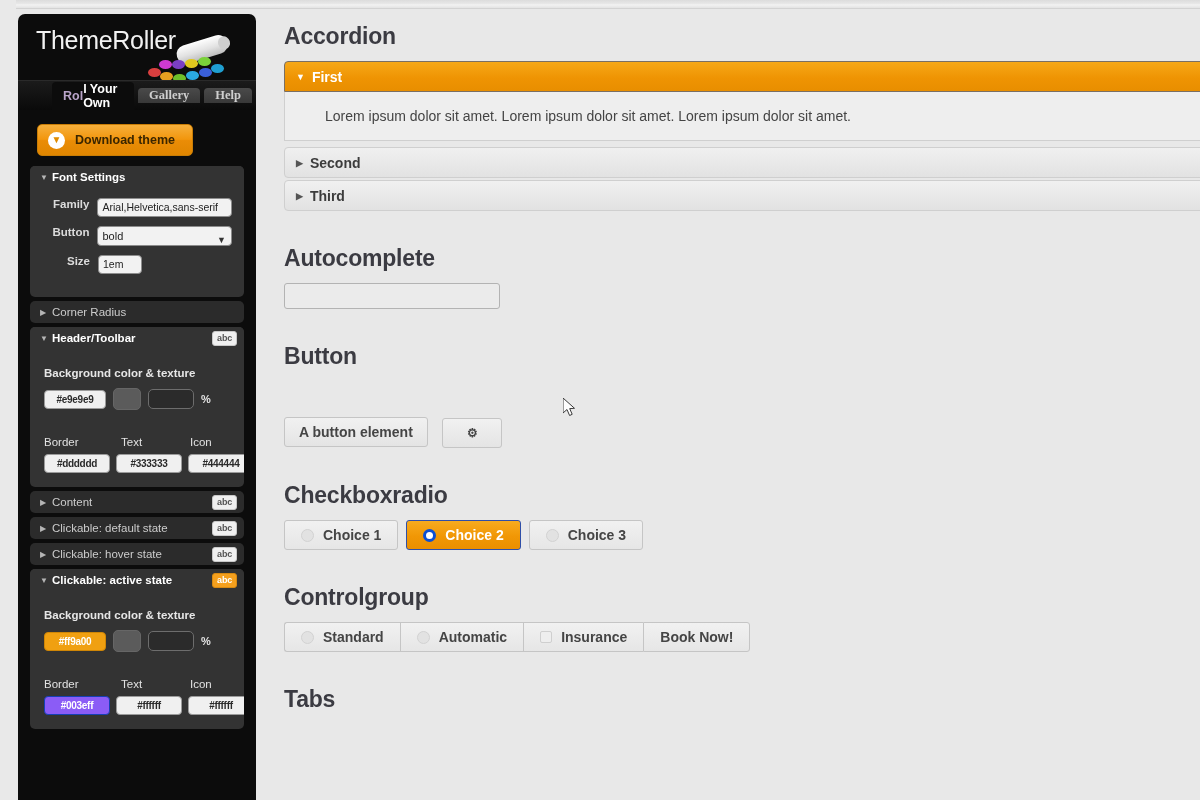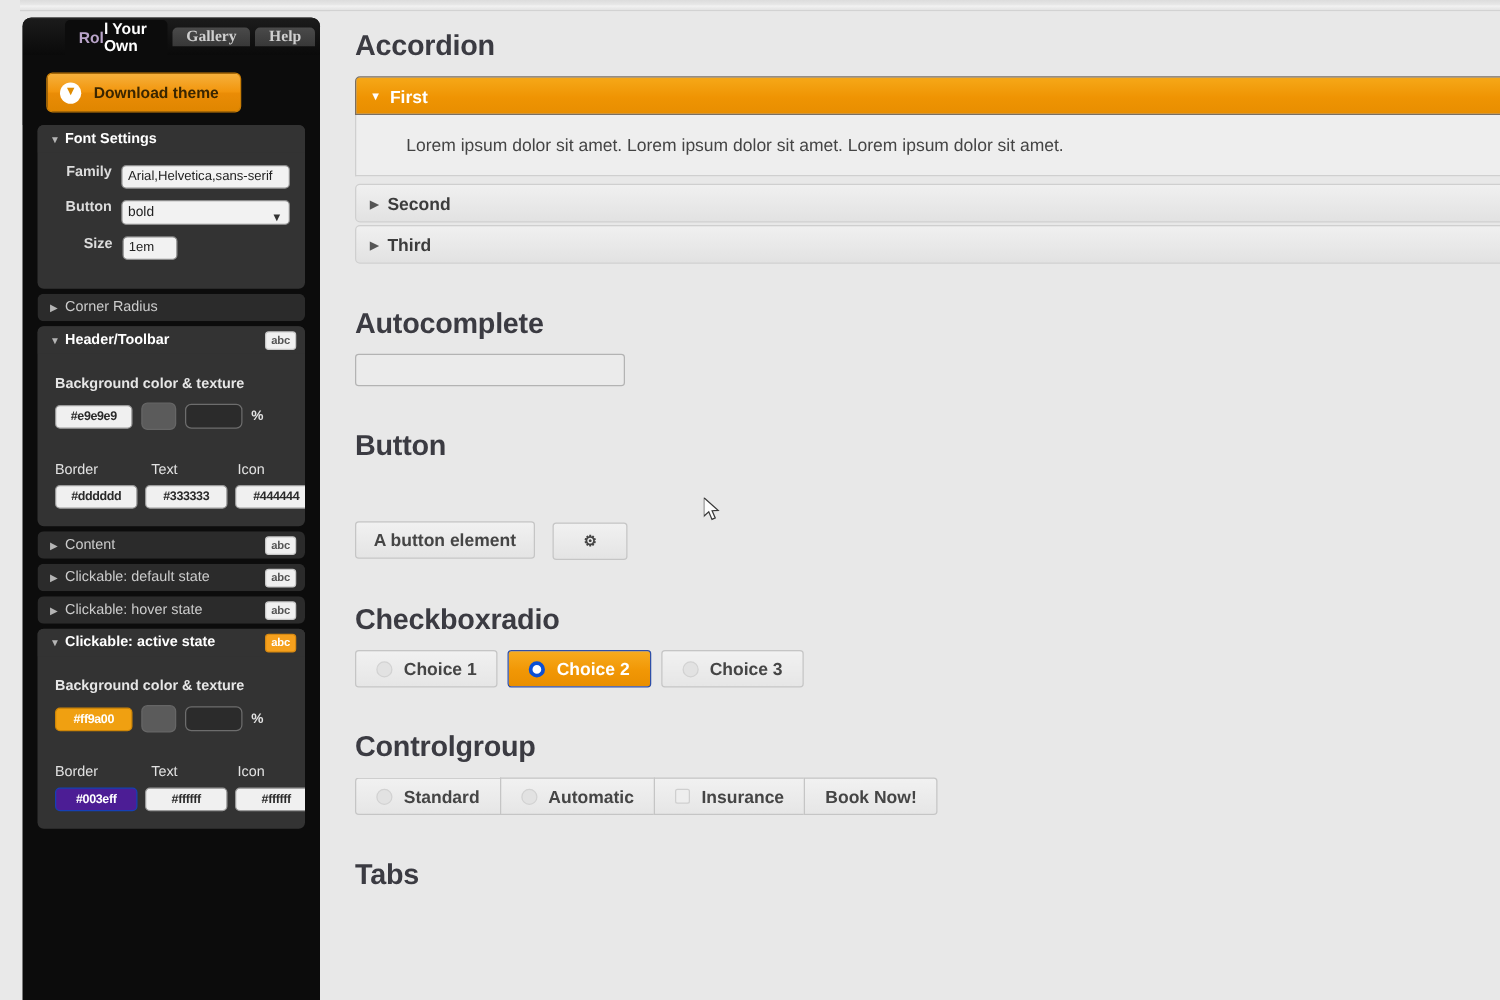--- a/index.html
+++ b/index.html
@@ -163,21 +163,21 @@
 
   .sec-label { font-size: 11.5px; color: #e6e6e6; font-weight: bold; margin: 8px 0 9px 2px; }
   .swatch-row { display: flex; align-items: center; gap: 7px; margin-bottom: 26px; padding-left: 2px; }
   .sw {
     height: 19px; border-radius: 4px; border: 1px solid #9b9b9b;
     background: #f0f0f0; color: #2a2a2a;
     font-size: 10px; font-weight: bold; letter-spacing: -0.3px;
     padding: 0 5px; line-height: 17px; min-width: 62px; text-align: center;
   }
   .sw.orange { background: #f0a011; color: #fff; border-color: #cf8606; }
-  .sw.blue { background: #4c1d95; color: #fff; border-color: #1540b5; }
+  .sw.blue { background: #8b5cf6; color: #fff; border-color: #1540b5; }
   .tex-box { width: 28px; height: 22px; border-radius: 5px; background: #5b5b5b; border: 1px solid #666; }
   .pct-box { width: 46px; height: 20px; border-radius: 5px; background: #2b2b2b; border: 1px solid #6d6d6d; }
   .pct-sign { font-size: 11px; color: #e4e4e4; font-weight: bold; }
   .btn-labels { display: flex; gap: 19px; padding-left: 2px; margin-bottom: 6px; }
   .btn-labels span { font-size: 11.5px; color: #e2e2e2; font-weight: normal; }
   .btn-labels .l1 { width: 58px; }
   .btn-labels .l2 { width: 50px; }
   .sw-row2 { display: flex; gap: 6px; padding-left: 2px; }
   .sw-row2 .sw { min-width: 66px; }
 
@@ -279,20 +279,36 @@
 </head>
 <body>
 
 <div id="page">
 
   <div id="frame-top"></div>
   <div id="frame-left"></div>
 
   <div id="sidebar">
 
+    <div class="tr-header">
+      <span class="tr-logo-text">ThemeRoller</span>
+      <div class="tr-roller"></div>
+      <div class="tr-dots">
+        <span class="tr-dot" style="left:0px;  top:10px; background:#d93f3f;"></span>
+        <span class="tr-dot" style="left:12px; top:14px; background:#e8a020;"></span>
+        <span class="tr-dot" style="left:25px; top:16px; background:#6fbf2a;"></span>
+        <span class="tr-dot" style="left:24px; top:2px;  background:#7a3fc4;"></span>
+        <span class="tr-dot" style="left:38px; top:13px; background:#2aa8e0;"></span>
+        <span class="tr-dot" style="left:37px; top:1px;  background:#e0c81e;"></span>
+        <span class="tr-dot" style="left:51px; top:10px; background:#3a5fd9;"></span>
+        <span class="tr-dot" style="left:11px; top:2px;  background:#cf3ad1;"></span>
+        <span class="tr-dot" style="left:50px; top:-1px; background:#7ad13a;"></span>
+        <span class="tr-dot" style="left:63px; top:6px;  background:#1f9fd1;"></span>
+      </div>
+    </div>
 
     <div class="tr-tabs">
       <div class="tr-tab active">
         <span class="roll-hl">Rol</span>
           <span>l Your Own</span>
       </div>
       <div class="tr-tab inactive">Gallery</div>
       <div class="tr-tab inactive">Help</div>
     </div>
 

